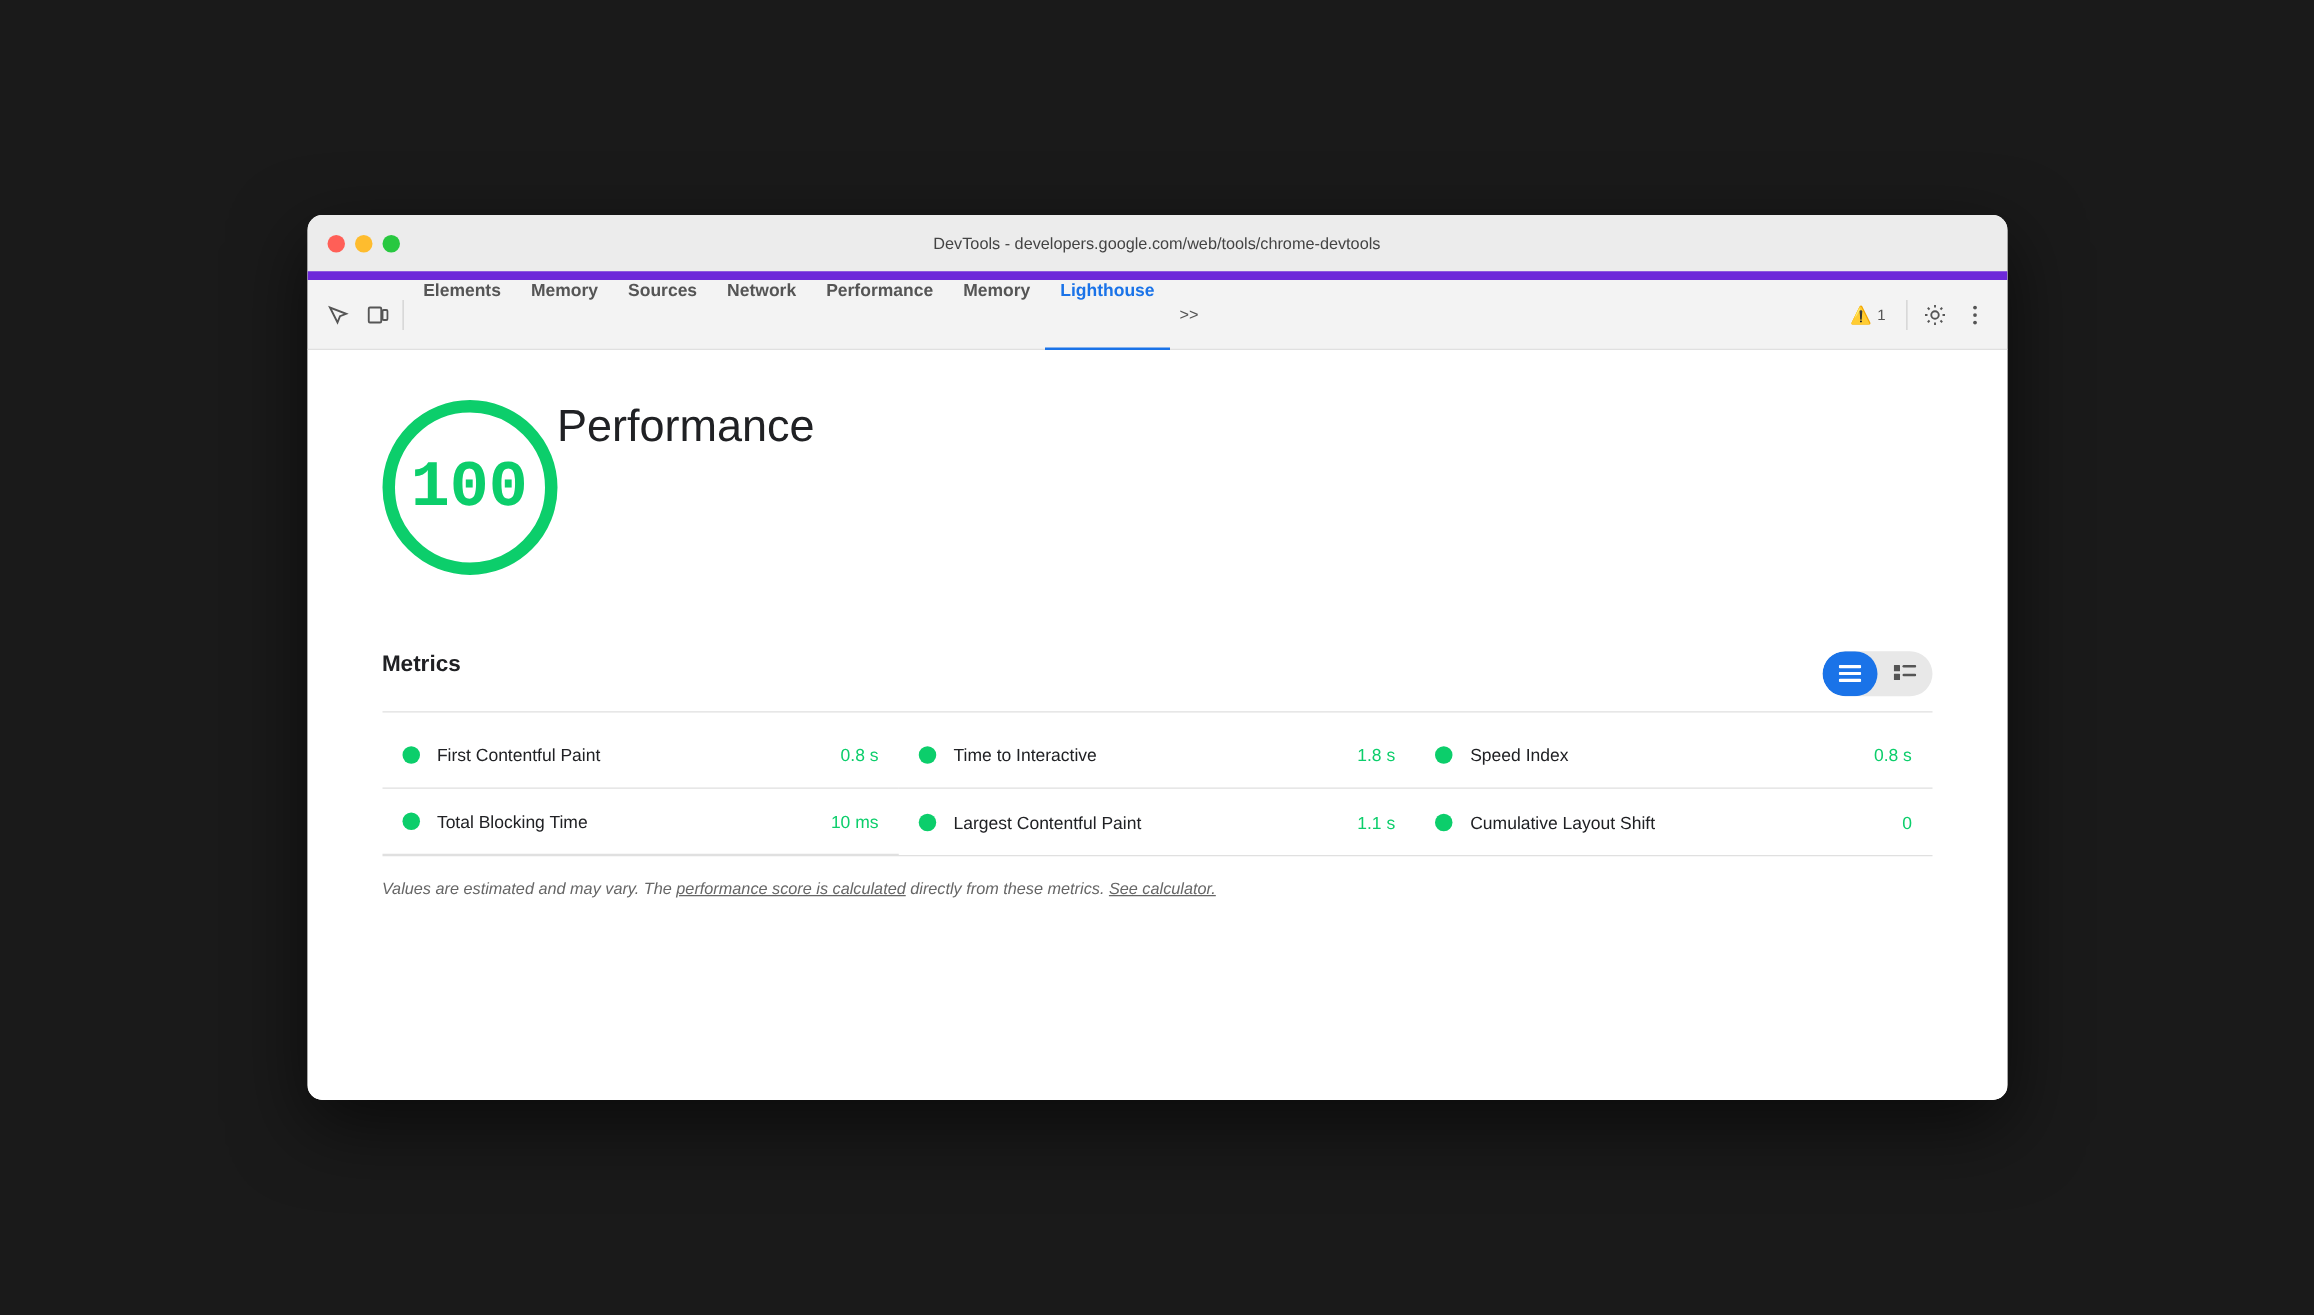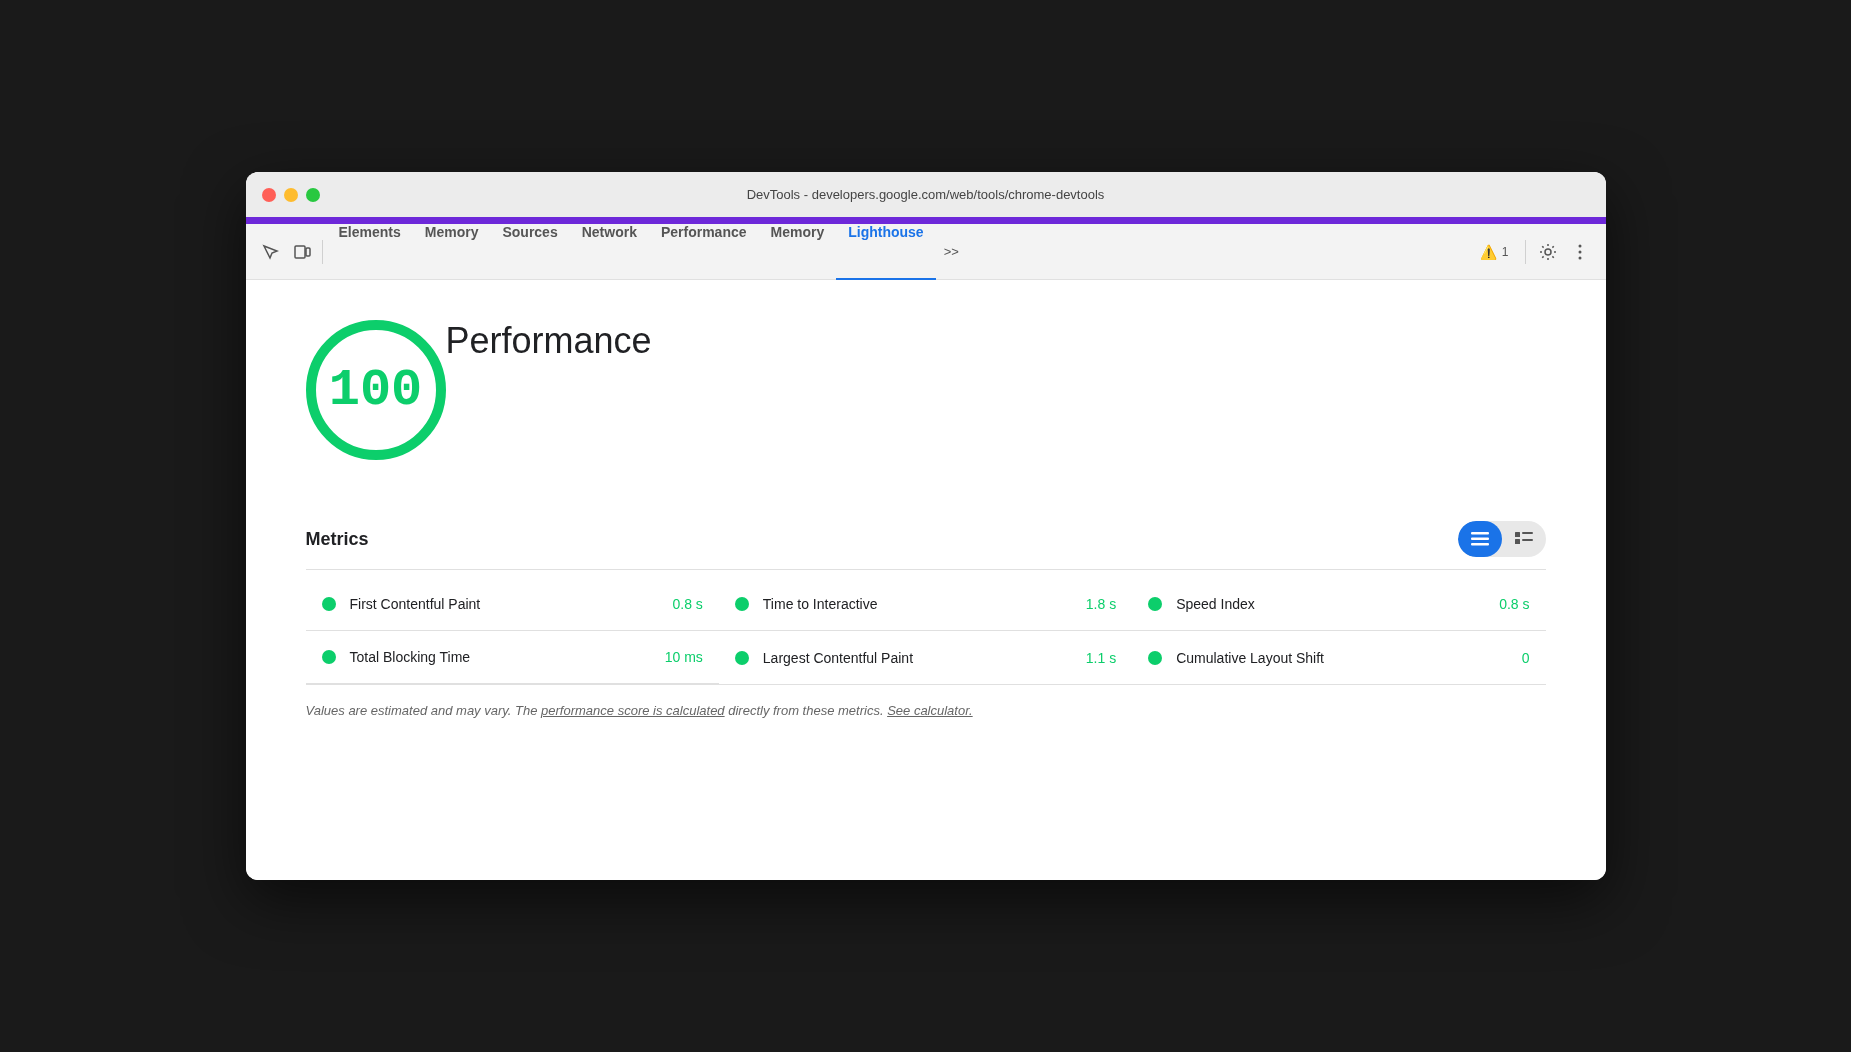--- a/index.html
+++ b/index.html
@@ -161,21 +161,20 @@
       font-size: 36px;
       font-weight: 400;
       color: #202124;
     }
     
     .metrics-section {
       margin-top: 8px;
     }
     .metrics-header {
       display: flex;
-      align-items: center;
       justify-content: space-between;
       margin-bottom: 12px;
       margin-top: 41px;
     }
     .metrics-title {
       font-size: 18px;
       font-weight: 600;
       color: #202124;
     }
     .view-toggle {

